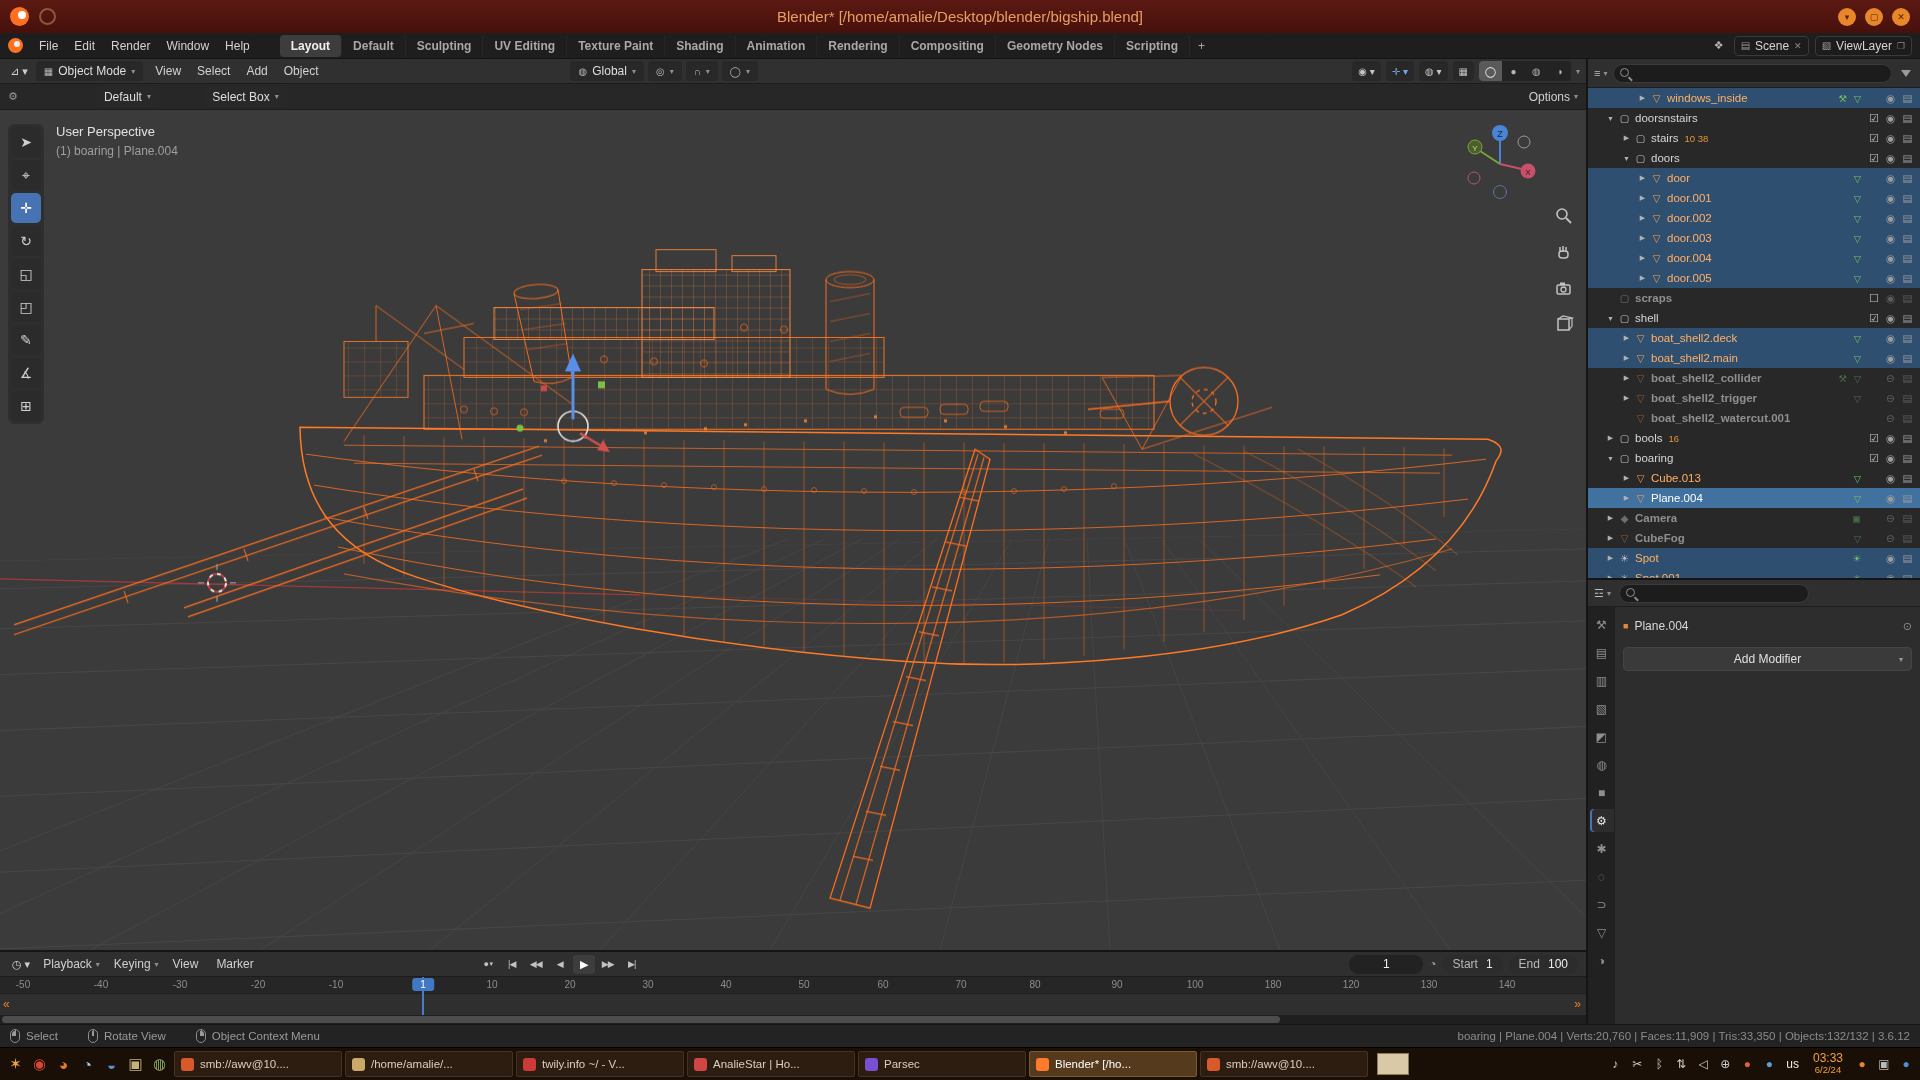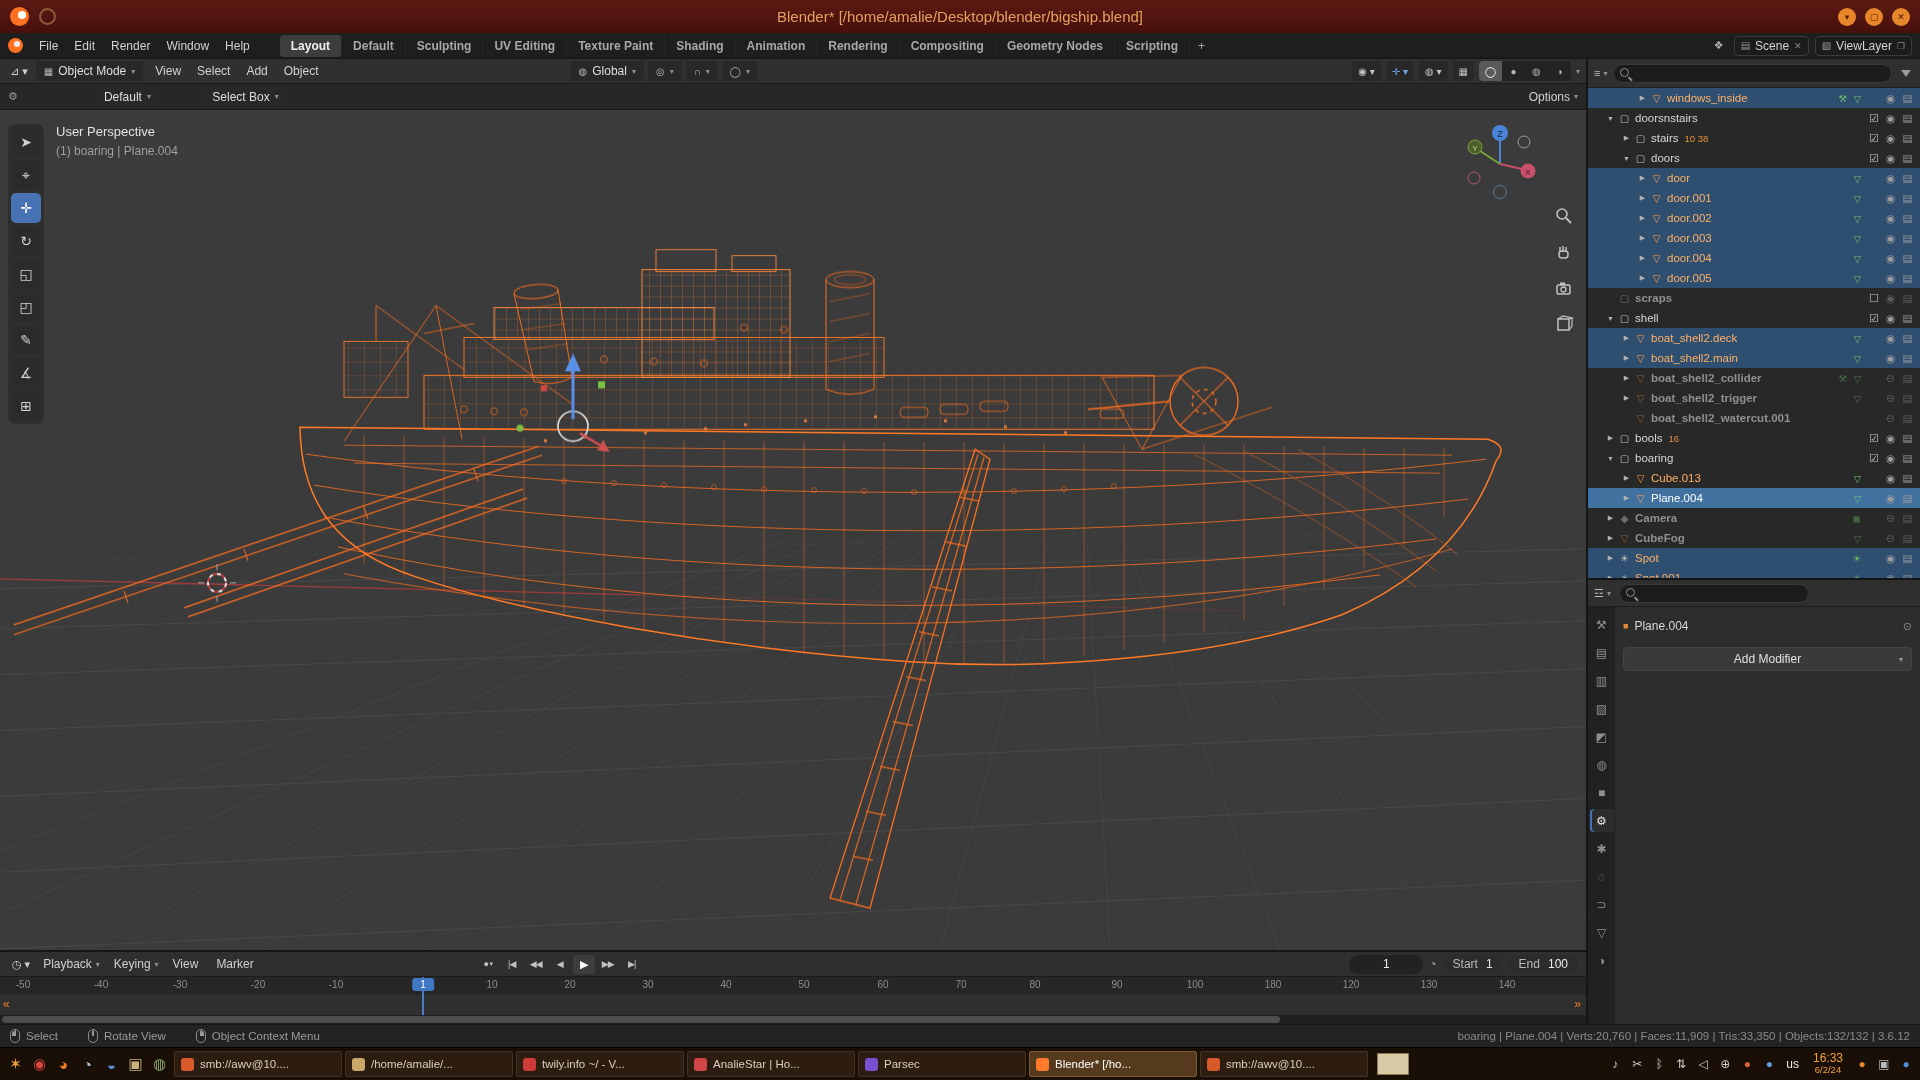--- a/index.html
+++ b/index.html
@@ -1021,21 +1021,21 @@
           <div class="tray-icon" style="color: rgb(207, 207, 207);">✂</div>
           <div class="tray-icon" style="color: rgb(207, 207, 207);">ᛒ</div>
           <div class="tray-icon" style="color: rgb(207, 207, 207);">⇅</div>
           <div class="tray-icon" style="color: rgb(207, 207, 207);">◁</div>
           <div class="tray-icon" style="color: rgb(207, 207, 207);">⊕</div>
           <div class="tray-icon" style="color: rgb(216, 100, 58);">●</div>
           <div class="tray-icon" style="color: rgb(90, 159, 216);">●</div>
         </div>
       <span class="kb">us</span>
       <div class="clock">
-        <span>16:33</span>
+        <span>03:33</span>
         <span class="date">6/2/24</span>
       </div>
       <div style="display:flex;gap:2px">
 
       <div class="tray-icon" style="color: rgb(232, 135, 42);">●</div>
           <div class="tray-icon" style="color: rgb(185, 185, 185);">▣</div>
           <div class="tray-icon" style="color: rgb(74, 143, 216);">●</div>
         </div>
     </div>
   </div>

